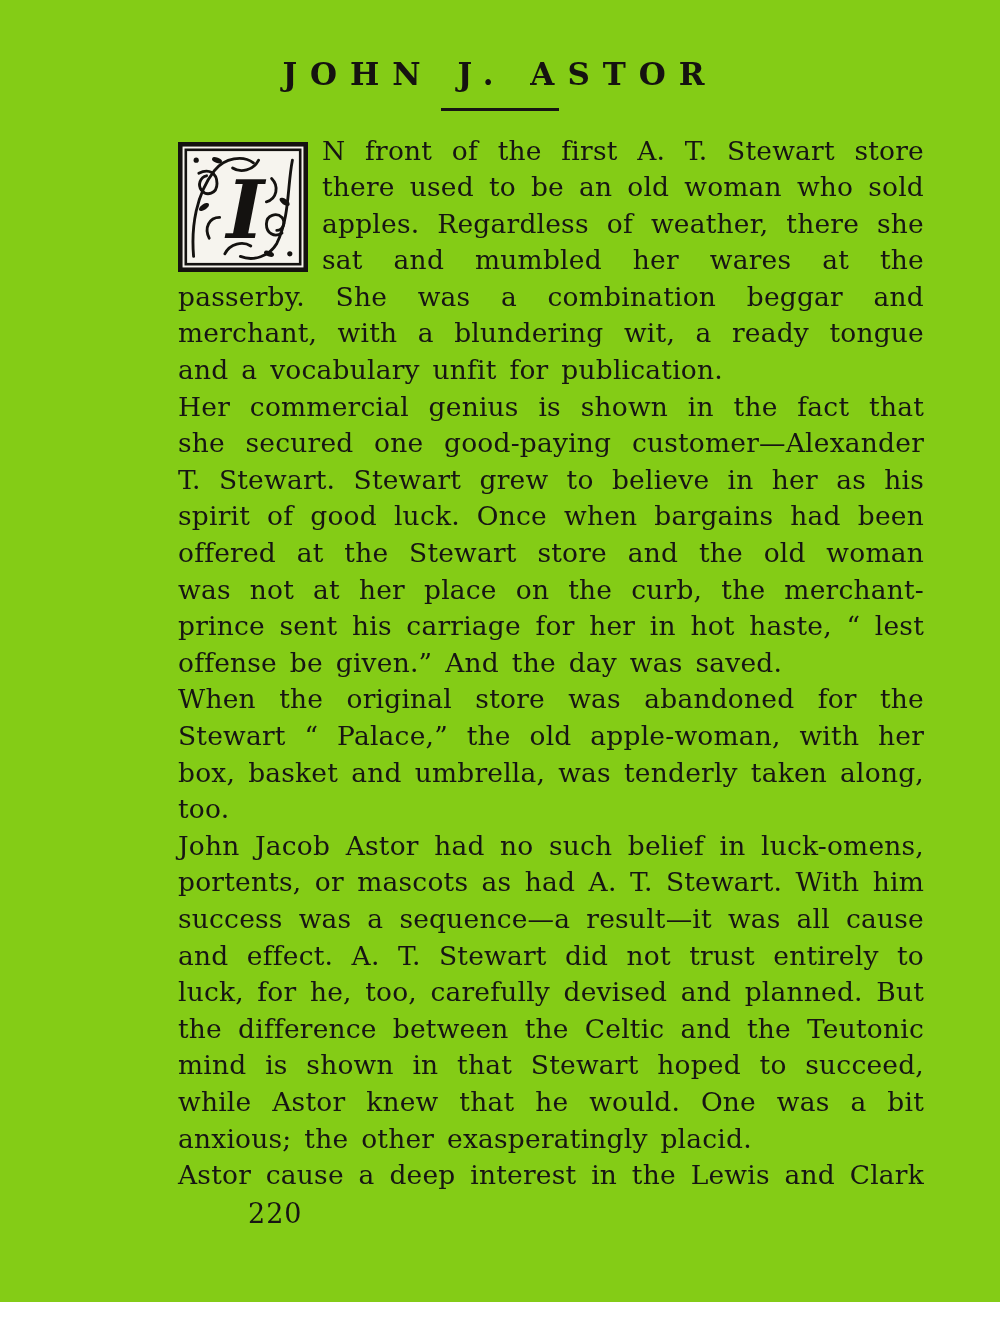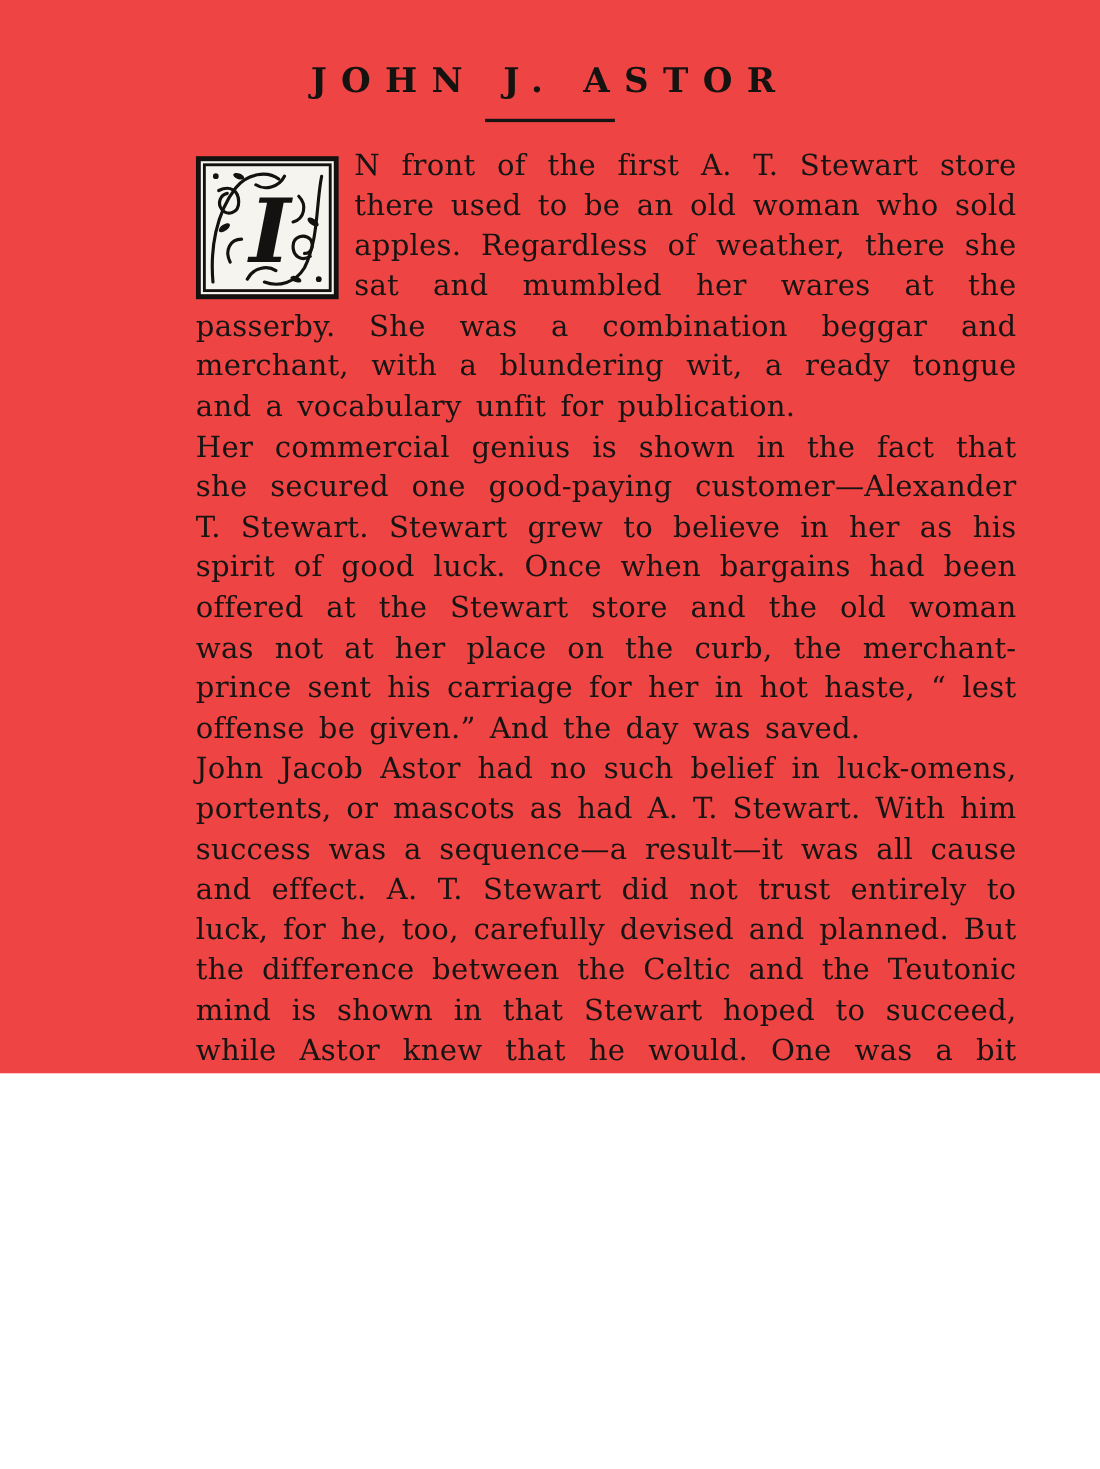--- a/index.html
+++ b/index.html
@@ -1,20 +1,20 @@
 <!DOCTYPE html>
 <html><head>
 <meta charset="utf-8">
 <style>
   html, body { margin: 0; padding: 0; background: #ffffff; }
   .page {
     position: relative;
     width: 1000px;
-    height: 976px;
-    background: #ef4444;
+    height: 1302px;
+    background: #84cc16;
     font-family: "DejaVu Serif", "Liberation Serif", serif;
     color: #171513;
     overflow: hidden;
   }
   .title {
     margin: 0;
     padding-top: 56px;
     text-align: center;
     font-size: 31px;
     font-weight: 700;
@@ -87,20 +87,21 @@
             <circle cx="14" cy="14" r="2"></circle>
             <circle cx="86" cy="86" r="2"></circle>
           </g>
           <text x="52" y="74" text-anchor="middle" font-family="DejaVu Serif, serif" font-style="italic" font-weight="700" font-size="62" fill="#141210">I</text>
         </svg>
       </span><span>N front of the first A. T. Stewart store there used to be an old woman who sold apples. Regardless of weather, there she sat and mumbled her wares at the passerby. She was a combination beggar and merchant, with a blundering wit, a ready tongue and a vocabulary unfit for publication.</span>
     </p>
 
     <p class="para">Her commercial genius is shown in the fact that she secured one good-paying customer—Alexander T. Stewart. Stewart grew to believe in her as his spirit of good luck. Once when bargains had been offered at the Stewart store and the old woman was not at her place on the curb, the merchant-prince sent his carriage for her in hot haste, “ lest offense be given.” And the day was saved.</p>
 
+    <p class="para">When the original store was abandoned for the Stewart “ Palace,” the old apple-woman, with her box, basket and umbrella, was tenderly taken along, too.</p>
 
     <p class="para">John Jacob Astor had no such belief in luck-omens, portents, or mascots as had A. T. Stewart. With him success was a sequence—a result—it was all cause and effect. A. T. Stewart did not trust entirely to luck, for he, too, carefully devised and planned. But the difference between the Celtic and the Teutonic mind is shown in that Stewart hoped to succeed, while Astor knew that he would. One was a bit anxious; the other exasperatingly placid.</p>
 
     <p class="para para-last">Astor cause a deep interest in the Lewis and Clark</p>
 
   </div>
 
   <div class="page-number">220</div>
 
 </div>

